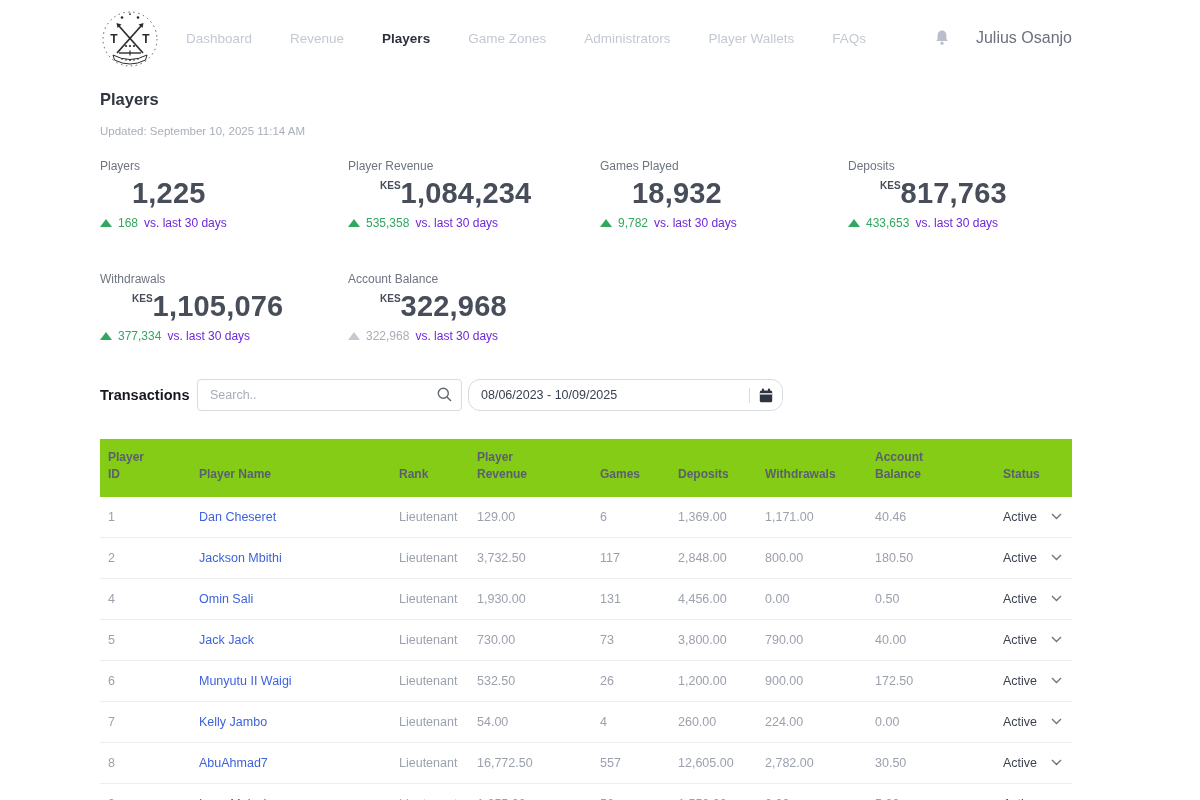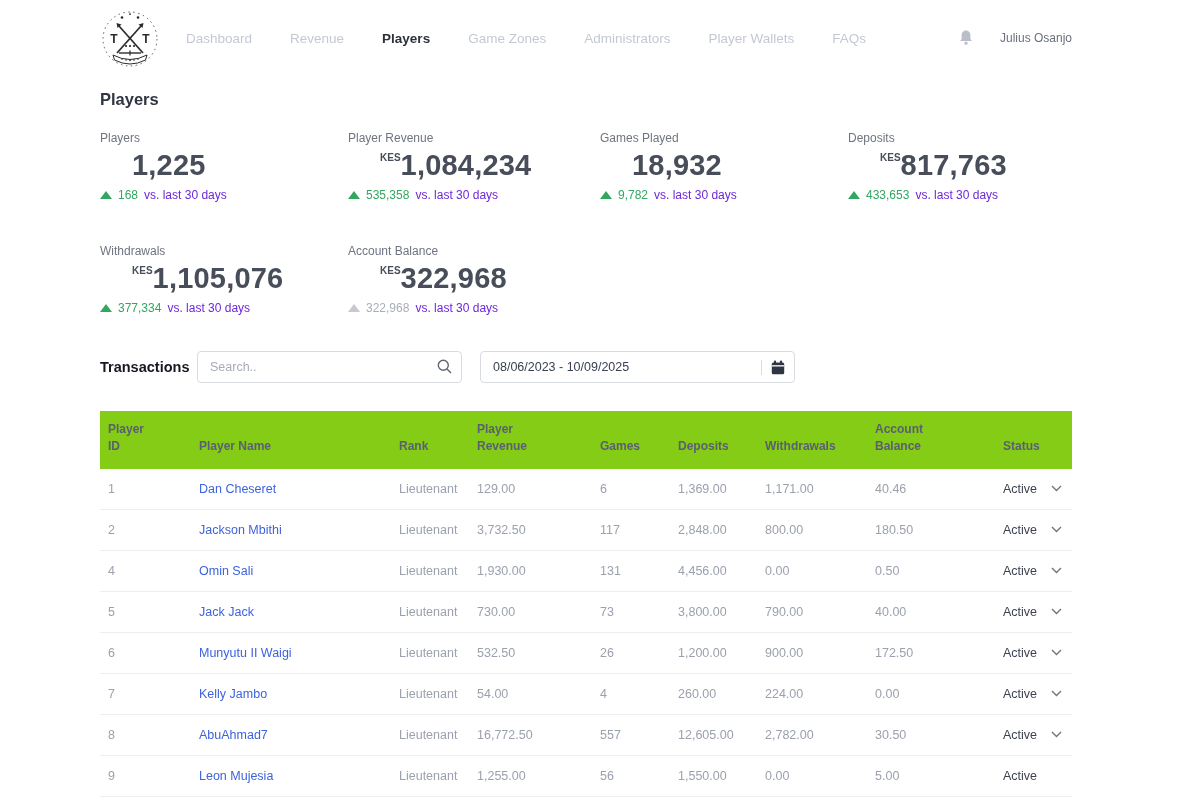--- a/index.html
+++ b/index.html
@@ -9,21 +9,21 @@
   .content { margin-left:100px; width:972px; }
 
   
   .topnav { display:flex; align-items:center; height:76px; }
   .logo { width:60px; height:60px; flex:0 0 auto; margin-top:2px; }
   .nav-links { display:flex; align-items:center; gap:38px; margin-left:26px; }
   .nav-link { font-size:13.5px; color:#c3c8d3; cursor:pointer; white-space:nowrap; }
   .nav-link.active { color:#2d313c; font-weight:700; }
   .nav-right { margin-left:auto; display:flex; align-items:center; gap:26px; }
   .bell { width:16px; height:18px; cursor:pointer; }
-  .user-name { font-size:12px; color:#6b707c; cursor:pointer; }
+  .user-name { font-size:16px; color:#6b707c; cursor:pointer; }
 
   
   .page-title { margin-top:14px; font-size:16.5px; font-weight:700; color:#2f3542; }
   .updated { margin-top:16px; font-size:11.5px; color:#a9aeb8; }
 
   
   .stats-grid { margin-top:22px; display:grid;
     grid-template-columns:248px 252px 248px 224px; row-gap:42px; }
   .stat-label { font-size:12px; color:#6e7480; }
   .stat-value { margin-top:4px; font-size:29px; font-weight:700; color:#474d59; letter-spacing:0.2px; }
@@ -38,22 +38,22 @@
 
   
   .trans-bar { margin-top:36px; display:flex; align-items:center; }
   .trans-title { font-size:14.5px; font-weight:700; color:#15181f; width:97px; flex:0 0 auto; }
   .search-wrap { position:relative; width:265px; height:32px; flex:0 0 auto; }
   .search-input { width:100%; height:100%; border:1px solid #d8dbe0; border-radius:4px;
     padding:0 32px 0 12px; font-size:12.5px; color:#404040; outline:none;
     font-family:"Liberation Sans", sans-serif; }
   .search-input::placeholder { color:#a7acb6; }
   .search-icon { position:absolute; right:10px; top:8px; cursor:pointer; }
-  .date-group { margin-left:18px; display:flex; width:315px; height:32px;
-    border:1px solid #d8dbe0; border-radius:4px; overflow:hidden;align-items:center; }
+  .date-group { margin-left:6px; display:flex; width:315px; height:32px;
+    border:1px solid #d8dbe0; border-radius:12px; overflow:hidden;align-items:center; }
   .date-input { flex:1; border:none; outline:none; padding:0 12px; font-size:12.5px;
     color:#3a4150; font-family:"Liberation Sans", sans-serif; background:transparent; }
   .date-icon-btn { width:33px; border-left:1px solid #d8dbe0; display:flex;
     align-items:center; justify-content:center; cursor:pointer; background:#fff; }
 
   
   .players-table { margin-top:28px; width:972px; border-collapse:collapse; table-layout:fixed; }
   .players-table th { background:#84cc16; text-align:left; vertical-align:bottom;
     font-size:12px; font-weight:700; color:#5a6070; padding:10px 8px 13px 0; }
   .players-table th .hline { display:block; line-height:1.45; }
@@ -110,20 +110,21 @@
     <div class="nav-right">
       <svg class="bell" viewBox="0 0 16 18">
         <path d="M8 1.6 C5.3 1.6 3.6 3.7 3.6 6.3 L3.6 10 L2.2 12 L13.8 12 L12.4 10 L12.4 6.3 C12.4 3.7 10.7 1.6 8 1.6 Z" fill="#b9bec9"></path>
         <circle cx="8" cy="14.2" r="1.6" fill="#b9bec9"></circle>
       </svg>
       <span class="user-name">Julius Osanjo</span>
     </div>
   </div>
 
   <div class="page-title">Players</div>
+  <div class="updated">Updated: September 10, 2025 11:14 AM</div>
 
   <div class="stats-grid">
 
     <div class="stat">
       <div class="stat-label">Players</div>
       <div class="stat-value"><span class="stat-currency"></span><span>1,225</span></div>
       <div class="stat-delta">
         <span class="tri"></span>
         <span class="delta-num">168</span>
         <span class="delta-suffix">vs. last 30 days</span>

